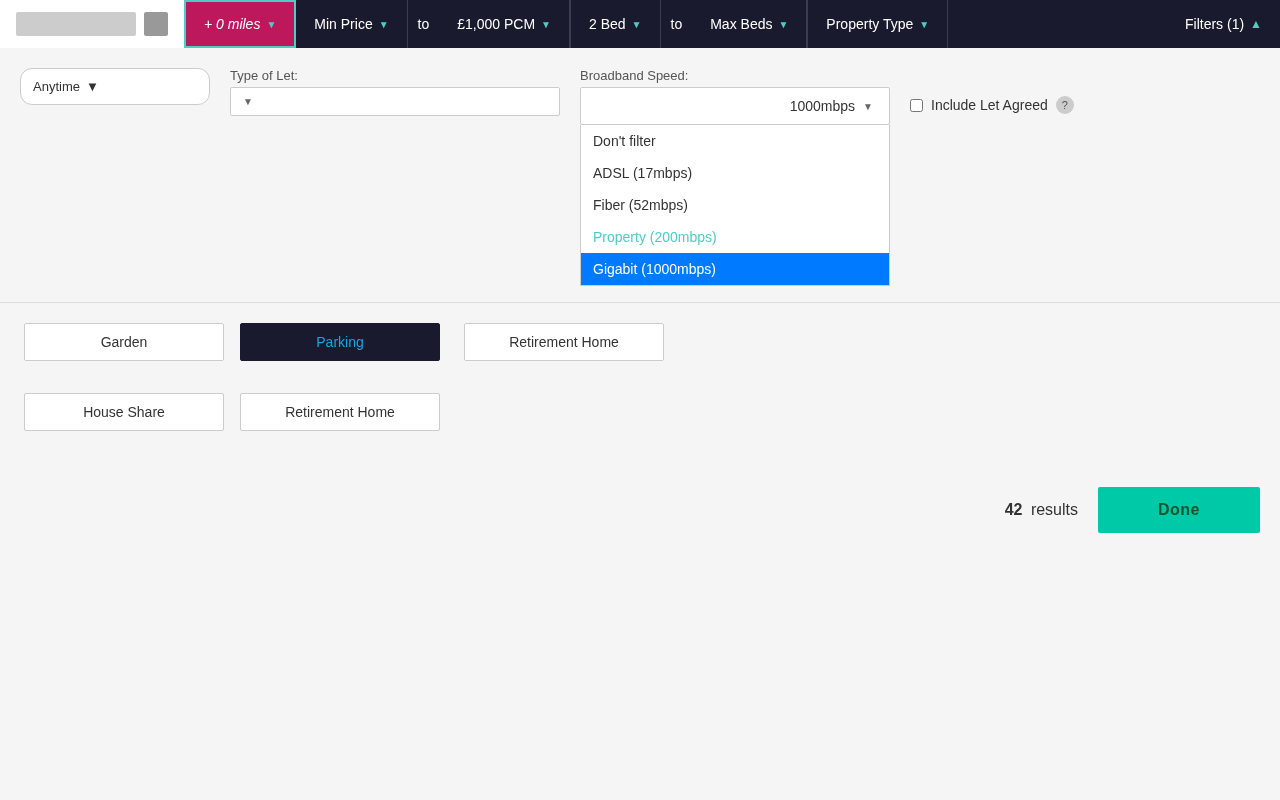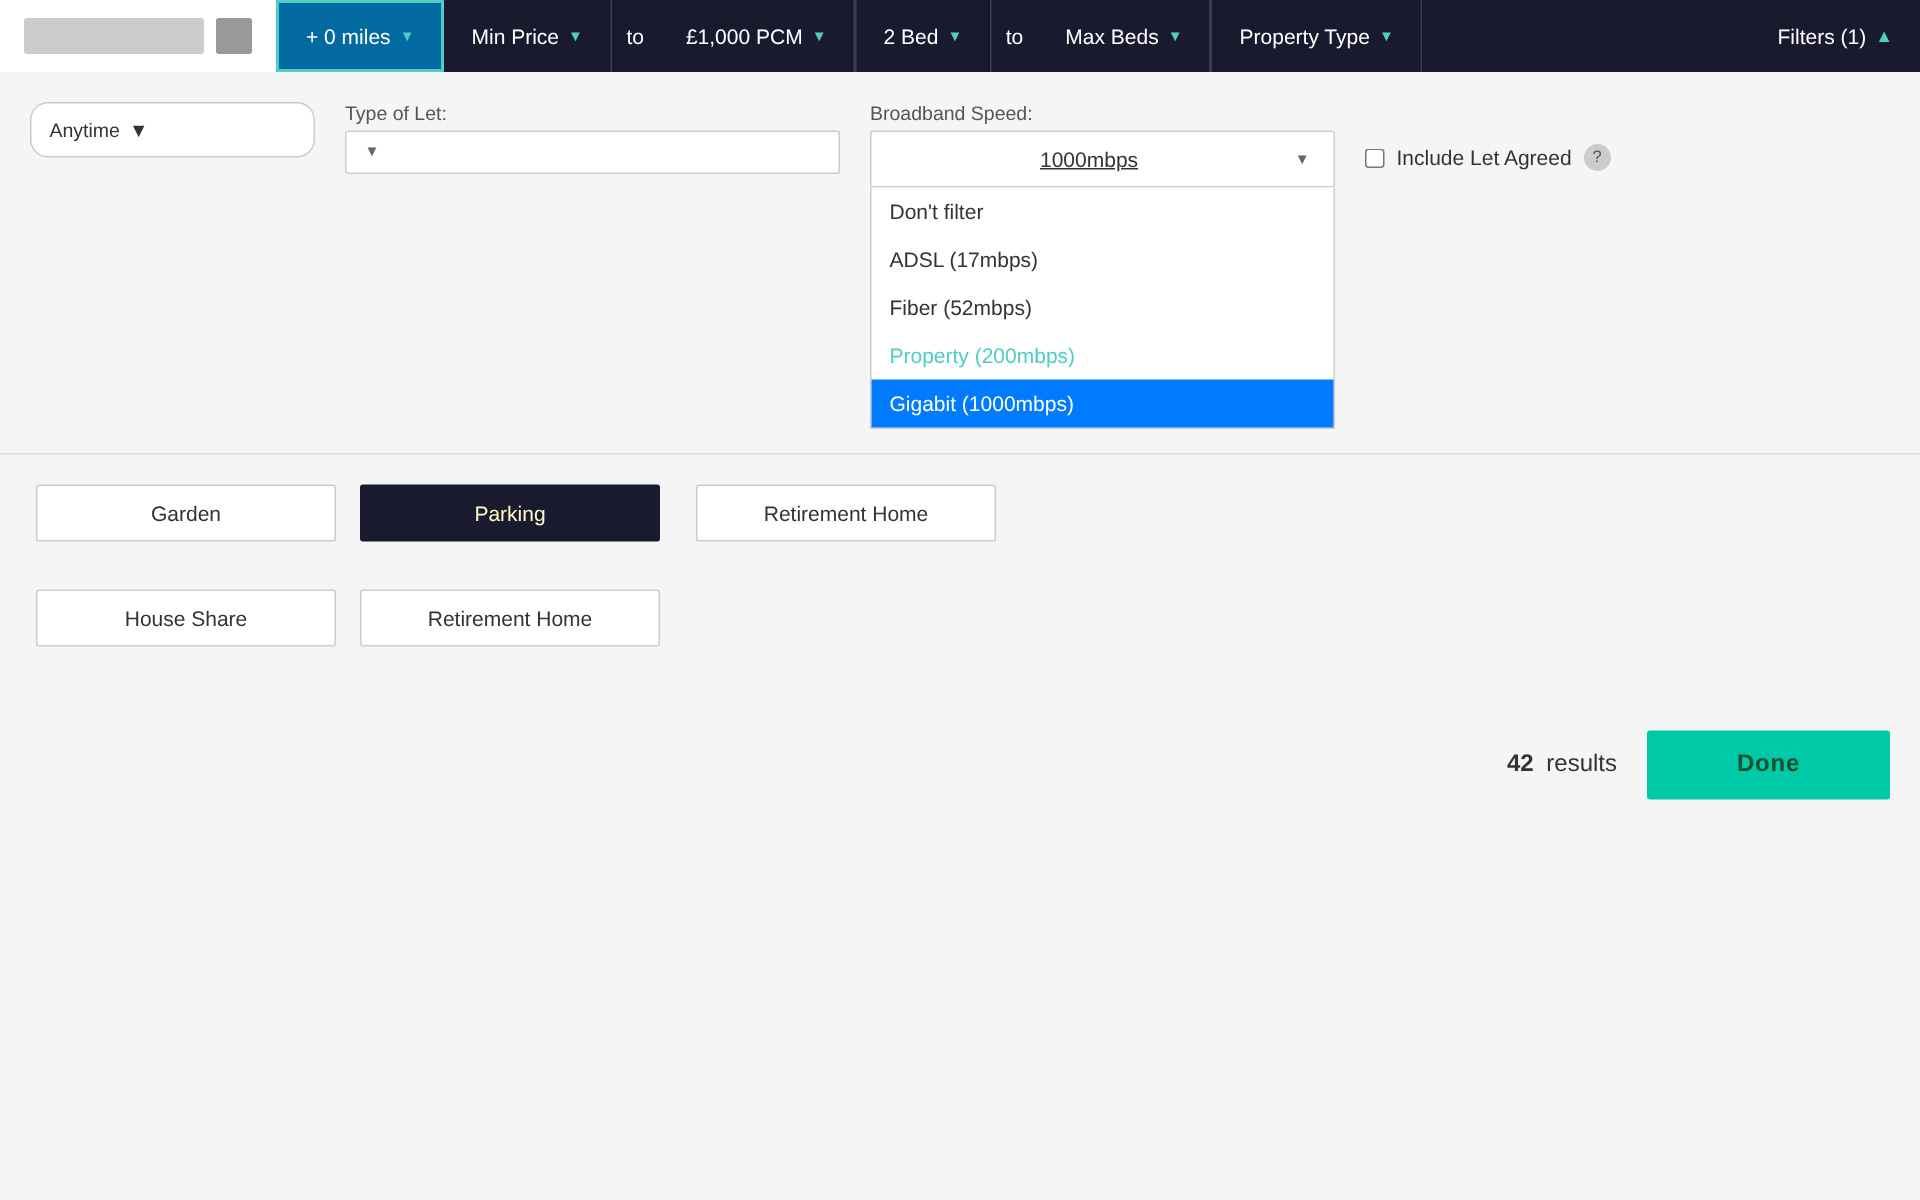--- a/index.html
+++ b/index.html
@@ -53,23 +53,24 @@
       border-left: none;
       font-family: Arial, sans-serif;
     }
 
     .filter-btn .arrow {
       font-size: 10px;
       color: #4ecdc4;
     }
 
     .filter-btn-miles {
-      background: #0369a1;
+      background: #be185d;
       border: 2px solid #4ecdc4;
       border-radius: 0;
+      font-style: italic;
     }
 
     .filter-btn-filters {
       margin-left: auto;
       background: transparent;
       border-right: none;
     }
 
     .filter-btn-filters .up-arrow {
       color: #4ecdc4;
@@ -158,21 +159,21 @@
       font-size: 14px;
       color: #333;
       border-radius: 2px;
       margin: 4px;
       min-width: 200px;
       text-align: center;
     }
 
     .feature-btn.active {
       background: #1a1a2e;
-      color: #fef9c3;
+      color: #0ea5e9;
       border-color: #1a1a2e;
     }
 
     
     .results-bar {
       display: flex;
       align-items: center;
       justify-content: flex-end;
       padding: 16px 20px;
       background: #f5f5f5;
@@ -283,21 +284,21 @@
       <span style="font-size:13px; color:#555;">Type of Let:</span>
       <div class="filter-select" style="width:330px;">
         <span class="arrow">▼</span>
       </div>
     </div>
 
     <div>
       <span style="font-size:13px; color:#555; display:block; margin-bottom:4px;">Broadband Speed:</span>
       <div style="position:relative;">
         <div class="broadband-trigger">
-          <span style="flex:1; text-align:center;text-decoration:underline;">1000mbps</span>
+          <span style="flex:1; text-align:right;">1000mbps</span>
           <span class="arrow">▼</span>
         </div>
 
         <ul class="dropdown-list">
           <li>Don't filter</li>
           <li>ADSL (17mbps)</li>
           <li>Fiber (52mbps)</li>
           <li style="color:#4ecdc4;">Property (200mbps)</li>
           <li class="selected">Gigabit (1000mbps)</li>
         </ul>

